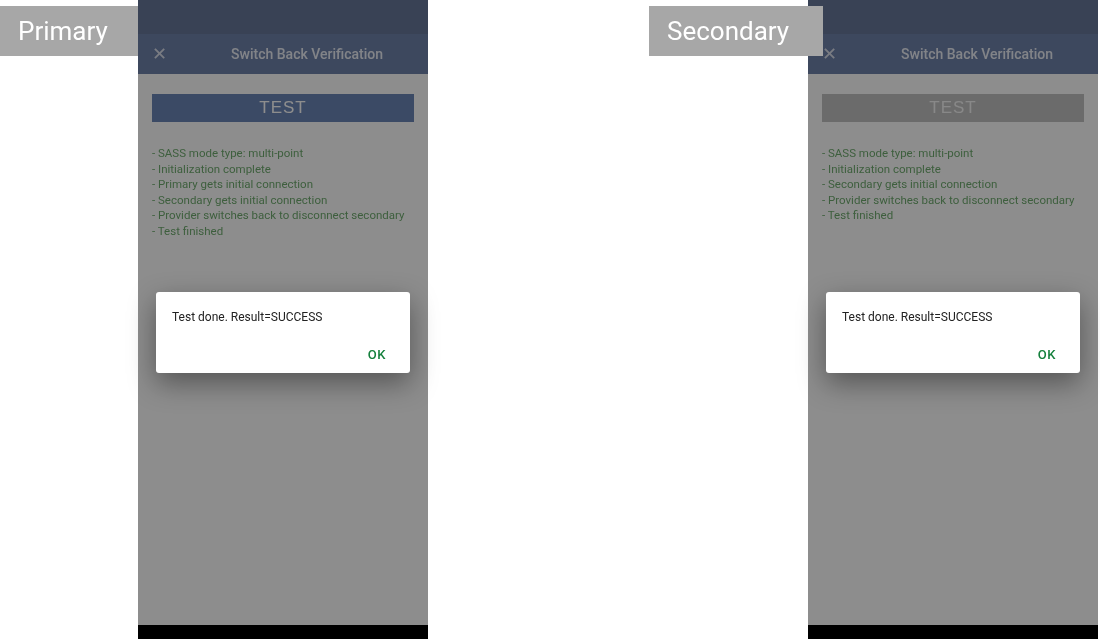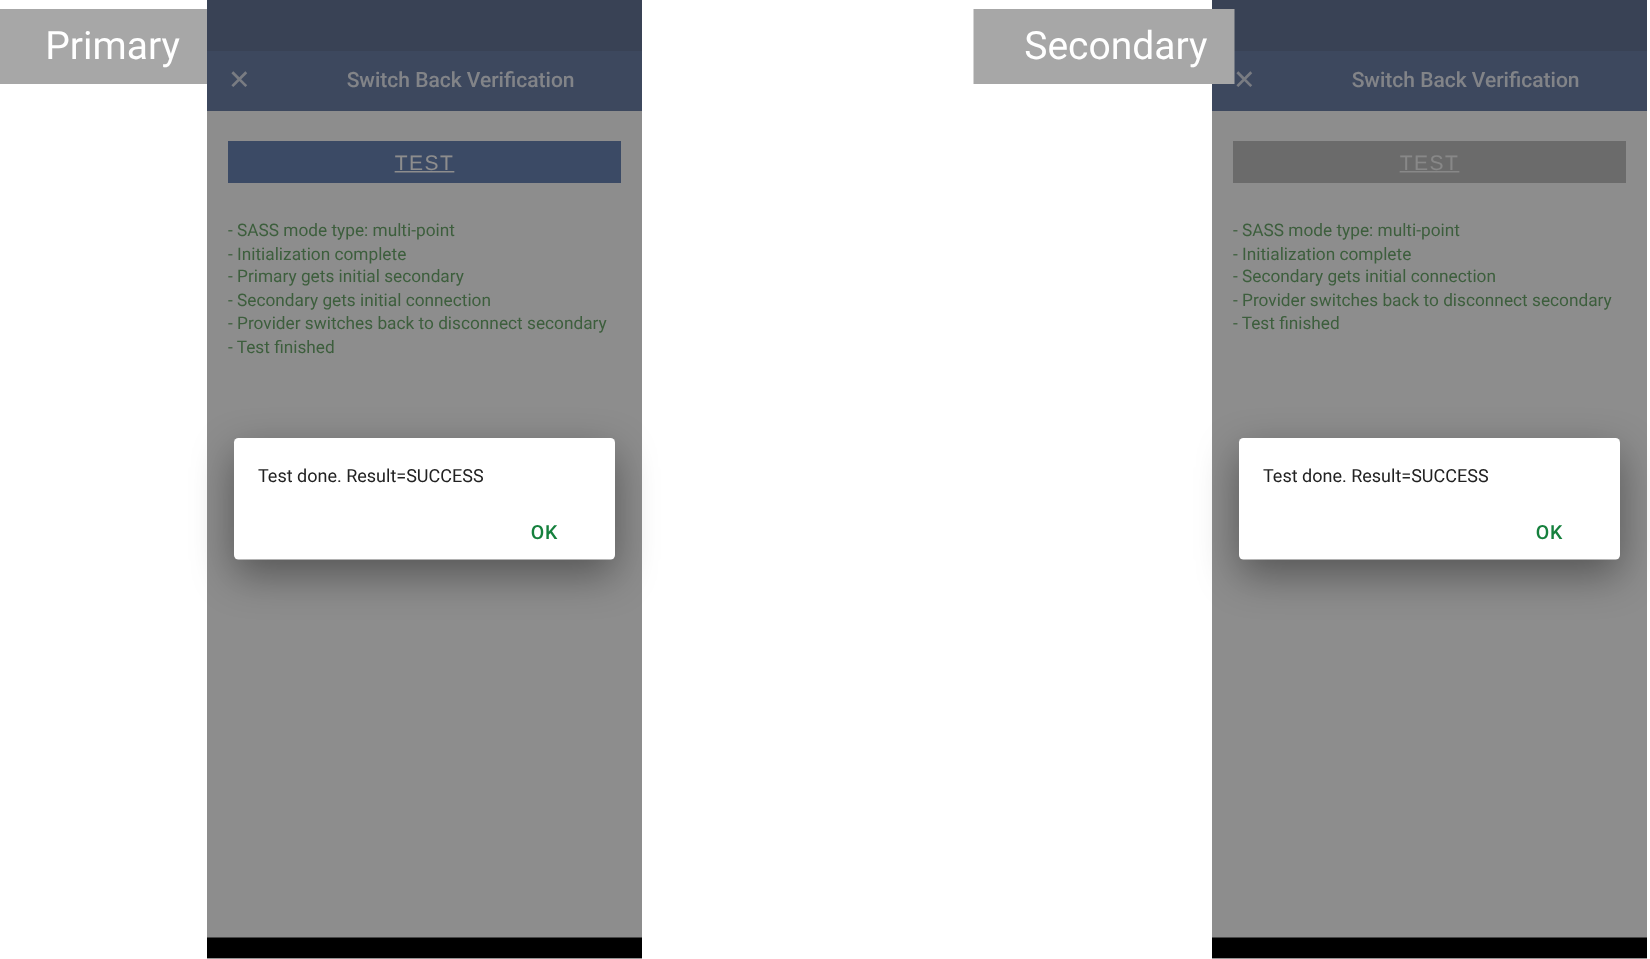--- a/index.html
+++ b/index.html
@@ -13,21 +13,20 @@
     }
     .label-tab {
       position: absolute;
       top: 6px;
       background: #a7a7a7;
       color: #fff;
       font-size: 26px;
       padding: 10px 18px;
       font-weight: 400;
       z-index: 10;
-      text-align: right;
     }
     .label-primary { left: 0; width: 138px; }
     .label-secondary { left: 649px; width: 174px; }
 
     .phone {
       position: absolute;
       top: 0;
       width: 290px;
       height: 639px;
       background: #000;
@@ -63,28 +62,27 @@
       background: #fff;
       height: 575px;
       padding: 20px 14px;
       position: relative;
     }
     .test-btn {
       width: 100%;
       height: 28px;
       background: #163f8c;
       color: #fff;
-      font-size: 14px;
+      font-size: 17px;
       letter-spacing: 1px;
       border: none;
       display: flex;
       align-items: center;
       justify-content: center;
       font-weight: 500;
-      text-decoration: underline;
     }
     .test-btn.grey {
       background: #9e9e9e;
       color: #efefef;
     }
     .log {
       margin-top: 24px;
       font-size: 11.5px;
       line-height: 1.35;
       color: #1a7a1a;
@@ -97,21 +95,21 @@
       background: rgba(80,80,80,0.65);
     }
     .dialog {
       position: absolute;
       left: 18px;
       right: 18px;
       top: 292px;
       background: #fff;
       border-radius: 3px;
       box-shadow: 0 10px 28px rgba(0,0,0,0.4);
-      padding: 18px 30px 10px 16px;
+      padding: 18px 16px 10px 16px;
     }
     .dialog-text {
       font-size: 12px;
       color: #222;
     }
     .dialog-actions {
       text-align: right;
       margin-top: 20px;
     }
     .dialog-ok {
@@ -139,21 +137,21 @@
   <div class="status-bar"></div>
   <div class="app-bar">
     <span class="close-icon">✕</span>
     <span class="app-title">Switch Back Verification</span>
   </div>
   <div class="content">
     <button class="test-btn">TEST</button>
     <div class="log">
         <div>- SASS mode type: multi-point</div>
         <div>- Initialization complete</div>
-        <div>- Primary gets initial secondary</div>
+        <div>- Primary gets initial connection</div>
         <div>- Secondary gets initial connection</div>
         <div>- Provider switches back to disconnect secondary</div>
         <div>- Test finished</div>
       </div>
   </div>
   <div class="overlay">
     <div class="dialog">
       <div class="dialog-text">Test done. Result=SUCCESS</div>
       <div class="dialog-actions">
         <span class="dialog-ok">OK</span>

